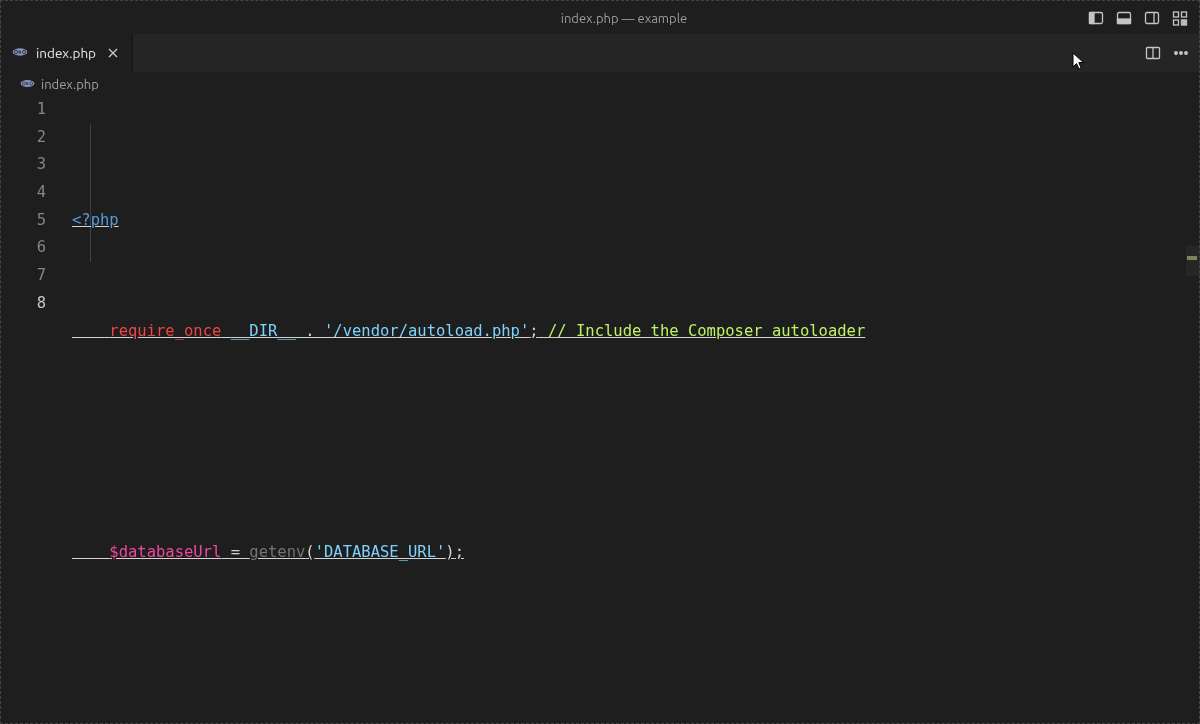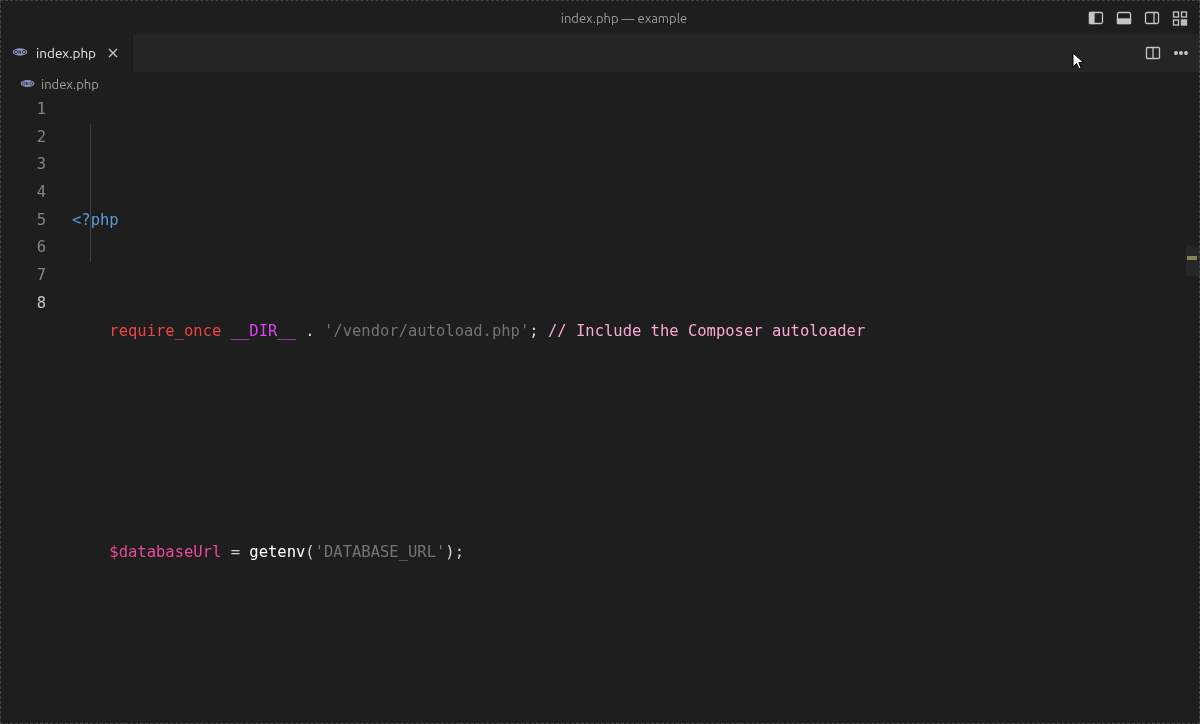--- a/index.html
+++ b/index.html
@@ -118,42 +118,42 @@
     }
     .gutter .lineno { height: 27.7px; }
     .gutter .lineno.active { color: #c6c6c6; }
 
     .code {
       flex: 1;
       color: #d4d4d4;
       white-space: pre;
       position: relative;
     }
-    .codeline { height: 27.7px; position: relative; }
+    .codeline { height: 27.7px; position: relative; text-decoration: underline; }
     .codeline > * { position: relative; z-index: 1; }
 
     .indent-guide {
       position: absolute;
       left: 0;
       top: 27.7px;
       bottom: 0;
       width: 0;
       border-left: 1px solid #404040;
       height: calc(27.7px * 5);
       margin-left: 18px;
     }
 
     
     .tk-phptag { color: #569cd6; }       
     .tk-keyword { color: #ef4444; }      
-    .tk-const { color: #d946ef; }        
-    .tk-string { color: #737373; margin-top: 28px; }       
-    .tk-func { color: #ffffff; }         
+    .tk-const { color: #7dd3fc; }        
+    .tk-string { color: #7dd3fc; margin-top: 28px; }       
+    .tk-func { color: #737373; }         
     .tk-var { color: #ec4899; }          
-    .tk-comment { color: #f9a8d4; }      
+    .tk-comment { color: #bef264; }      
     .tk-punc { color: #d4d4d4; }
     .tk-op { color: #d4d4d4; }
 
     
     .minimap {
       position: absolute;
       right: 0;
       top: 0;
       width: 18px;
       height: 100%;

